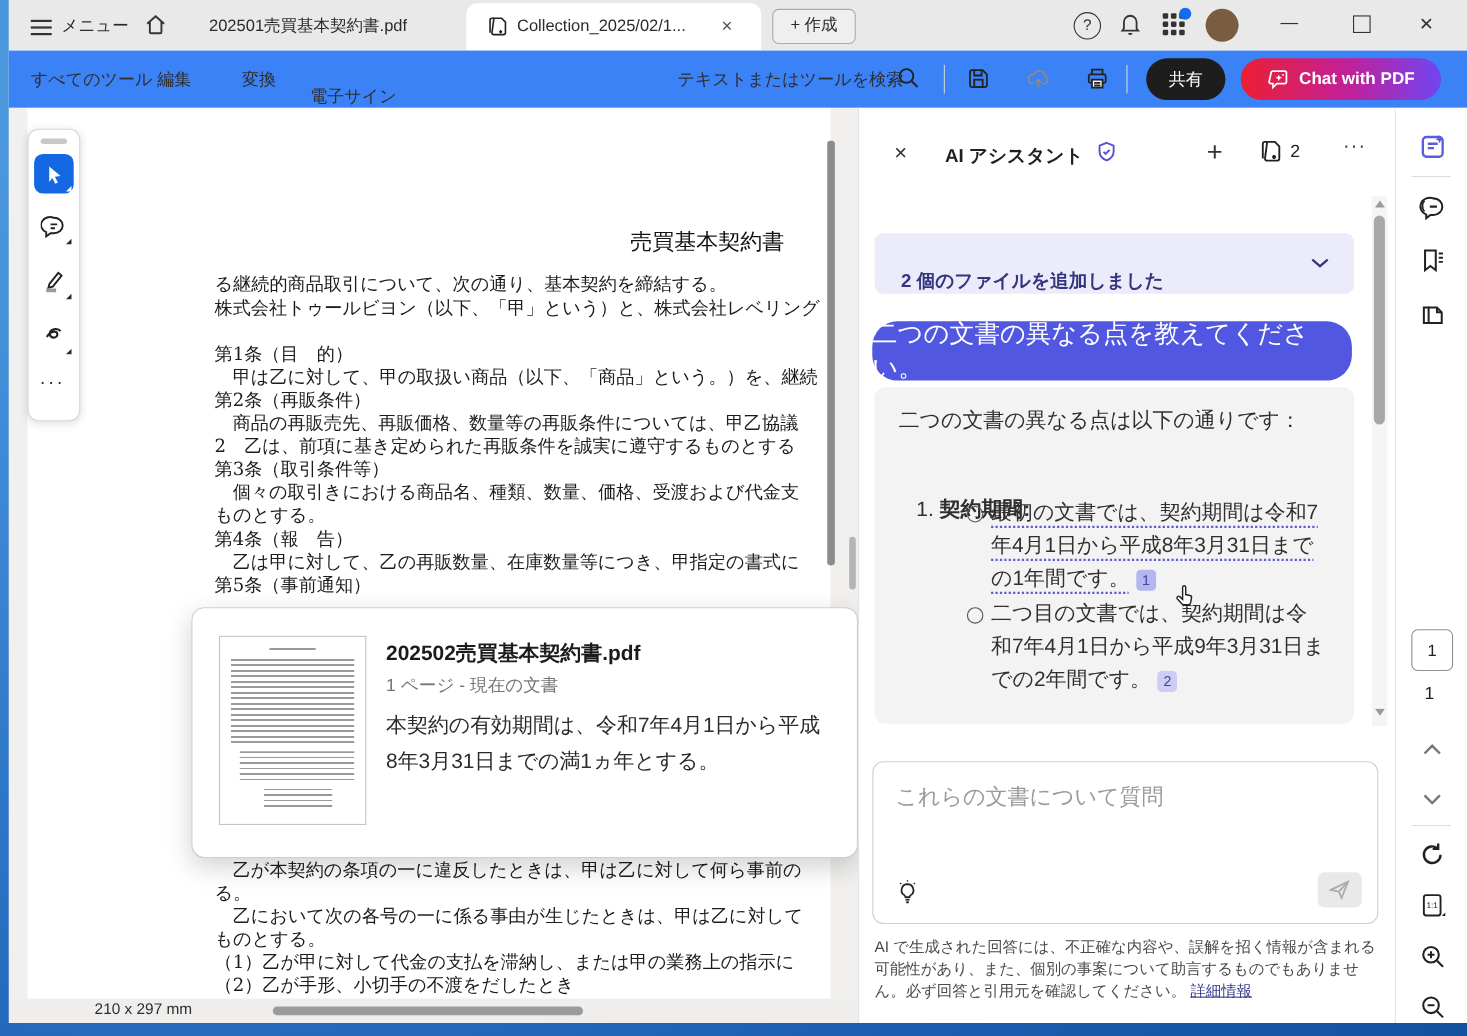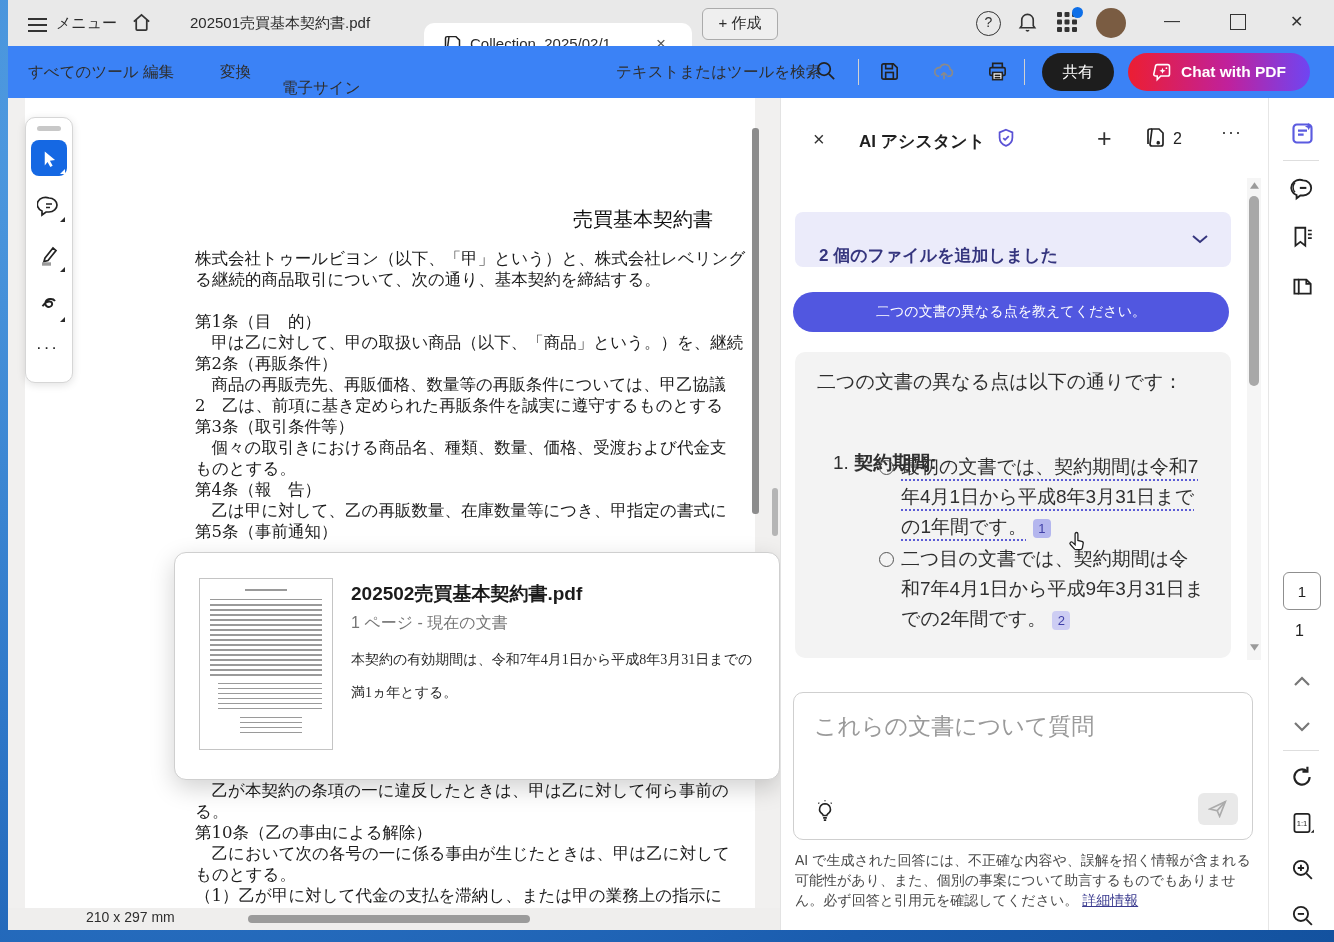--- a/index.html
+++ b/index.html
@@ -6,21 +6,21 @@
     font-family:"Liberation Sans","DejaVu Sans",sans-serif;}
   body{background:
     radial-gradient(140% 180% at 12% 10%, #54a0e4 0%, #2e77c8 38%, #1a5cae 62%, #0c478f 100%);}
   .abs{position:absolute;}
   .win{position:absolute;left:8px;top:0;width:1326px;height:930px;background:#fff;overflow:hidden;}
   
   .titlebar{position:absolute;left:0;top:0;width:100%;height:46px;background:#e9e9e9;}
   .tb-text{font-size:15px;color:#2b2b2b;}
   .hamb span{display:block;width:19px;height:2px;background:#333;margin:4px 0;}
   .tab-active{position:absolute;left:416px;top:3px;width:268px;height:43px;background:#fff;
-    border-radius:10px 10px 0 0;margin-top:20px;}
+    border-radius:10px 10px 0 0;}
   .tab-close{font-size:17px;color:#555;}
   .create-btn{position:absolute;left:694px;top:8px;width:74px;height:30px;border:1px solid #ababab;
     border-radius:6px;font-size:15px;color:#2b2b2b;text-align:center;line-height:28px;background:#efefef;}
   .winctl{font-size:16px;color:#333;}
   .avatar{width:30px;height:30px;border-radius:50%;
     background:radial-gradient(circle at 35% 30%, #c79b72 0%, #8a6546 55%, #4e3categorie 100%, #3c2a1c 100%);
     background-color:#7a5c42;}
   .appdot{position:absolute;right:-3px;top:-4px;width:11px;height:11px;border-radius:50%;background:#0e6fe8;}
   
   .toolbar{position:absolute;left:0;top:46px;width:100%;height:52px;background:#3b82f6;border-bottom:1px solid #dcdcdc;}
@@ -51,22 +51,22 @@
     border:1px solid #cfcfcf;border-radius:12px;box-shadow:0 8px 24px rgba(0,0,0,.18);}
   .thumb{position:absolute;left:24px;top:25px;width:132px;height:170px;background:#fff;
     border:1px solid #c4c4c4;}
   .thumb i{position:absolute;left:10px;right:10px;display:block;background:
     repeating-linear-gradient(#9a9a9a 0 1.5px, transparent 1.5px 5px);}
   
   .aipanel{position:absolute;left:772px;top:98px;width:488px;height:832px;background:#fff;
     border-left:1px solid #e3e3e3;}
   .banner{position:absolute;left:14px;top:114px;width:436px;height:55px;background:#ebebfa;
     border-radius:8px;display:flex;align-items:flex-end;}
-  .prompt{position:absolute;left:12px;top:194px;width:436px;height:40px;background:#5157e0;
-    border-radius:23px;color:#fff;font-size:14px;display:flex;align-items:center;justify-content:center;}
+  .prompt{position:absolute;left:12px;top:194px;width:436px;height:54px;background:#5157e0;
+    border-radius:23px;color:#fff;font-size:23px;display:flex;align-items:center;justify-content:center;}
   .bubble{position:absolute;left:14px;top:254px;width:436px;height:306px;background:#f3f3f3;border-radius:10px;}
   .resp{font-size:19px;color:#2f2f2f;}
   .bullet{font-size:19px;line-height:30px;color:#2f2f2f;width:306px;}
   .cite-u{text-decoration:underline dotted #5b5bd6 2px;text-underline-offset:6px;}
   .badge{display:inline-block;min-width:18px;height:19px;border-radius:4px;background:#cdcdf3;
     color:#4040a8;font-size:13px;line-height:19px;text-align:center;font-family:"Liberation Sans",sans-serif;
     text-decoration:none;margin-left:6px;}
   .badge.hot{background:#b4b6ee;}
   .tooltip{position:absolute;left:296px;top:463px;width:136px;height:37px;background:#58585a;color:#fff;
     border-radius:4px;font-size:15px;display:flex;align-items:center;justify-content:center;
@@ -187,39 +187,38 @@
           <circle cx="16.5" cy="7" r="1" fill="#fff" stroke="none"></circle>
         </svg>
       <span>Chat with PDF</span>
     </div>
   </div>
 
   <div class="docpane">
     <div class="page">
       <div class="abs doctitle" style="left:548px;top:108px;">売買基本契約書</div>
       <div class="abs" style="left:170px;top:150px;width:560px;">
-        <div class="dl">株式会社トゥールビヨン（以下、「甲」という）と、株式会社レベリング</div>
-          <div class="dl">る継続的商品取引について、次の通り、基本契約を締結する。</div>
+        <div class="dl">る継続的商品取引について、次の通り、基本契約を締結する。</div>
+          <div class="dl">株式会社トゥールビヨン（以下、「甲」という）と、株式会社レベリング</div>
           <div class="dl"></div>
           <div class="dl">第1条（目　的）</div>
           <div class="dl">　甲は乙に対して、甲の取扱い商品（以下、「商品」という。）を、継続</div>
           <div class="dl">第2条（再販条件）</div>
           <div class="dl">　商品の再販売先、再販価格、数量等の再販条件については、甲乙協議</div>
           <div class="dl">2　乙は、前項に基き定められた再販条件を誠実に遵守するものとする</div>
           <div class="dl">第3条（取引条件等）</div>
           <div class="dl">　個々の取引きにおける商品名、種類、数量、価格、受渡および代金支</div>
           <div class="dl">ものとする。</div>
           <div class="dl">第4条（報　告）</div>
           <div class="dl">　乙は甲に対して、乙の再販数量、在庫数量等につき、甲指定の書式に</div>
           <div class="dl">第5条（事前通知）</div>
       </div>
       <div class="abs" style="left:170px;top:682px;width:560px;">
         <div class="dl">　乙が本契約の条項の一に違反したときは、甲は乙に対して何ら事前の</div>
           <div class="dl">る。</div>
-          <div class="dl">第10条（乙の事由による解除）</div>
           <div class="dl">　乙において次の各号の一に係る事由が生じたときは、甲は乙に対して</div>
           <div class="dl">ものとする。</div>
           <div class="dl">（1）乙が甲に対して代金の支払を滞納し、または甲の業務上の指示に</div>
           <div class="dl">（2）乙が手形、小切手の不渡をだしたとき</div>
       </div>
     </div>
 
     <div class="qtools">
       <div class="abs" style="left:11px;top:8px;width:24px;height:5px;background:#c8c8c8;border-radius:3px;"></div>
       <div class="qbtn qsel" style="top:22px;">
@@ -262,21 +261,21 @@
 
   <div class="popup">
     <div class="thumb">
       <i style="top:10px;height:4px;left:45px;right:45px;"></i>
       <i style="top:20px;height:78px;"></i>
       <i style="top:104px;height:28px;left:18px;"></i>
       <i style="top:138px;height:18px;left:40px;right:30px;"></i>
     </div>
     <div class="abs" style="left:176px;top:28px;font-size:19px;font-weight:bold;color:#1b1b1b;">202502売買基本契約書.pdf</div>
     <div class="abs" style="left:176px;top:60px;font-size:16px;color:#757575;">1 ページ - 現在の文書</div>
-    <div class="abs" style="left:176px;top:90px;width:402px;font-size:14px;line-height:33px;color:#2a2a2a;font-family:Liberation Serif, serif;">本契約の有効期間は、令和7年4月1日から平成8年3月31日までの満1ヵ年とする。</div>
+    <div class="abs" style="left:176px;top:90px;width:402px;font-size:19px;line-height:33px;color:#2a2a2a;">本契約の有効期間は、令和7年4月1日から平成8年3月31日までの満1ヵ年とする。</div>
   </div>
 
   <div class="aipanel">
     <div class="abs" style="left:32px;top:30px;font-size:20px;color:#333;">×</div>
     <div class="abs" style="left:78px;top:32px;font-size:17px;font-weight:bold;color:#1f1f1f;">AI アシスタント</div>
     <svg class="abs" style="left:214px;top:29px;" width="22" height="23" viewBox="0 0 24 24" fill="none" stroke="#5a52d5" stroke-width="1.9">
         <path d="M12 2.5 l7 2.8 v5.7 c0 5 -3.4 7.8 -7 9 c-3.6-1.2 -7-4 -7-9 V5.3 z"></path>
         <path d="M9 11.5 l2 2 4-4"></path>
       </svg>
     <div class="abs" style="left:316px;top:26px;font-size:25px;font-weight:300;color:#333;">+</div>
@@ -317,21 +316,21 @@
       <svg class="abs" style="left:3px;top:466px;" width="9" height="7" viewBox="0 0 10 7" fill="#9a9a9a">
           <path d="M0 0 L10 0 L5 7 z"></path>
         </svg>
     </div>
 
     <svg class="abs" style="left:286px;top:432px;z-index:7;" width="24" height="25" viewBox="0 0 24 24">
         <path d="M9.5 2 c.8 0 1.4.6 1.4 1.4 V10 l3.8.8 c1 .2 1.7 1.1 1.5 2.1 l-.8 4.4 c-.2 1.1-1.1 1.9-2.2 1.9 h-4.2 c-.5 0-1-.2-1.4-.6 L3.4 14 c-.6-.6-.6-1.5 0-2.1 .6-.6 1.5-.6 2.1 0 l2.6 2.4 V3.4 C8.1 2.6 8.7 2 9.5 2 z" fill="#fff" stroke="#222" stroke-width="1.3"></path>
       </svg>
 
     <div class="inputcard">
-      <div class="abs" style="left:20px;top:18px;font-size:23px;color:#9a9a9a;">これらの文書について質問</div>
+      <div class="abs" style="left:20px;top:18px;font-size:20px;color:#9a9a9a;">これらの文書について質問</div>
       <svg class="abs" style="left:20px;bottom:16px;" width="22" height="24" viewBox="0 0 24 26" fill="none" stroke="#222" stroke-width="1.7">
           <path d="M12 5 a6 6 0 0 1 3.2 11 c-.7.5-1.2 1.2-1.2 2 h-4 c0-.8-.5-1.5-1.2-2 A6 6 0 0 1 12 5 z"></path>
           <path d="M10 20.5 h4 M10.7 23 h2.6" stroke-width="1.9"></path>
           <path d="M12 1.2 v1.2 M4.8 4 l.9.9 M19.2 4 l-.9.9" stroke-width="1.5"></path>
         </svg>
       <div class="sendbtn">
         <svg width="20" height="18" viewBox="0 0 24 22" fill="none" stroke="#ababab" stroke-width="2">
             <path d="M2 11 L21 2 L14 20 L11 13 z"></path>
             <path d="M11 13 L21 2"></path>
           </svg>

